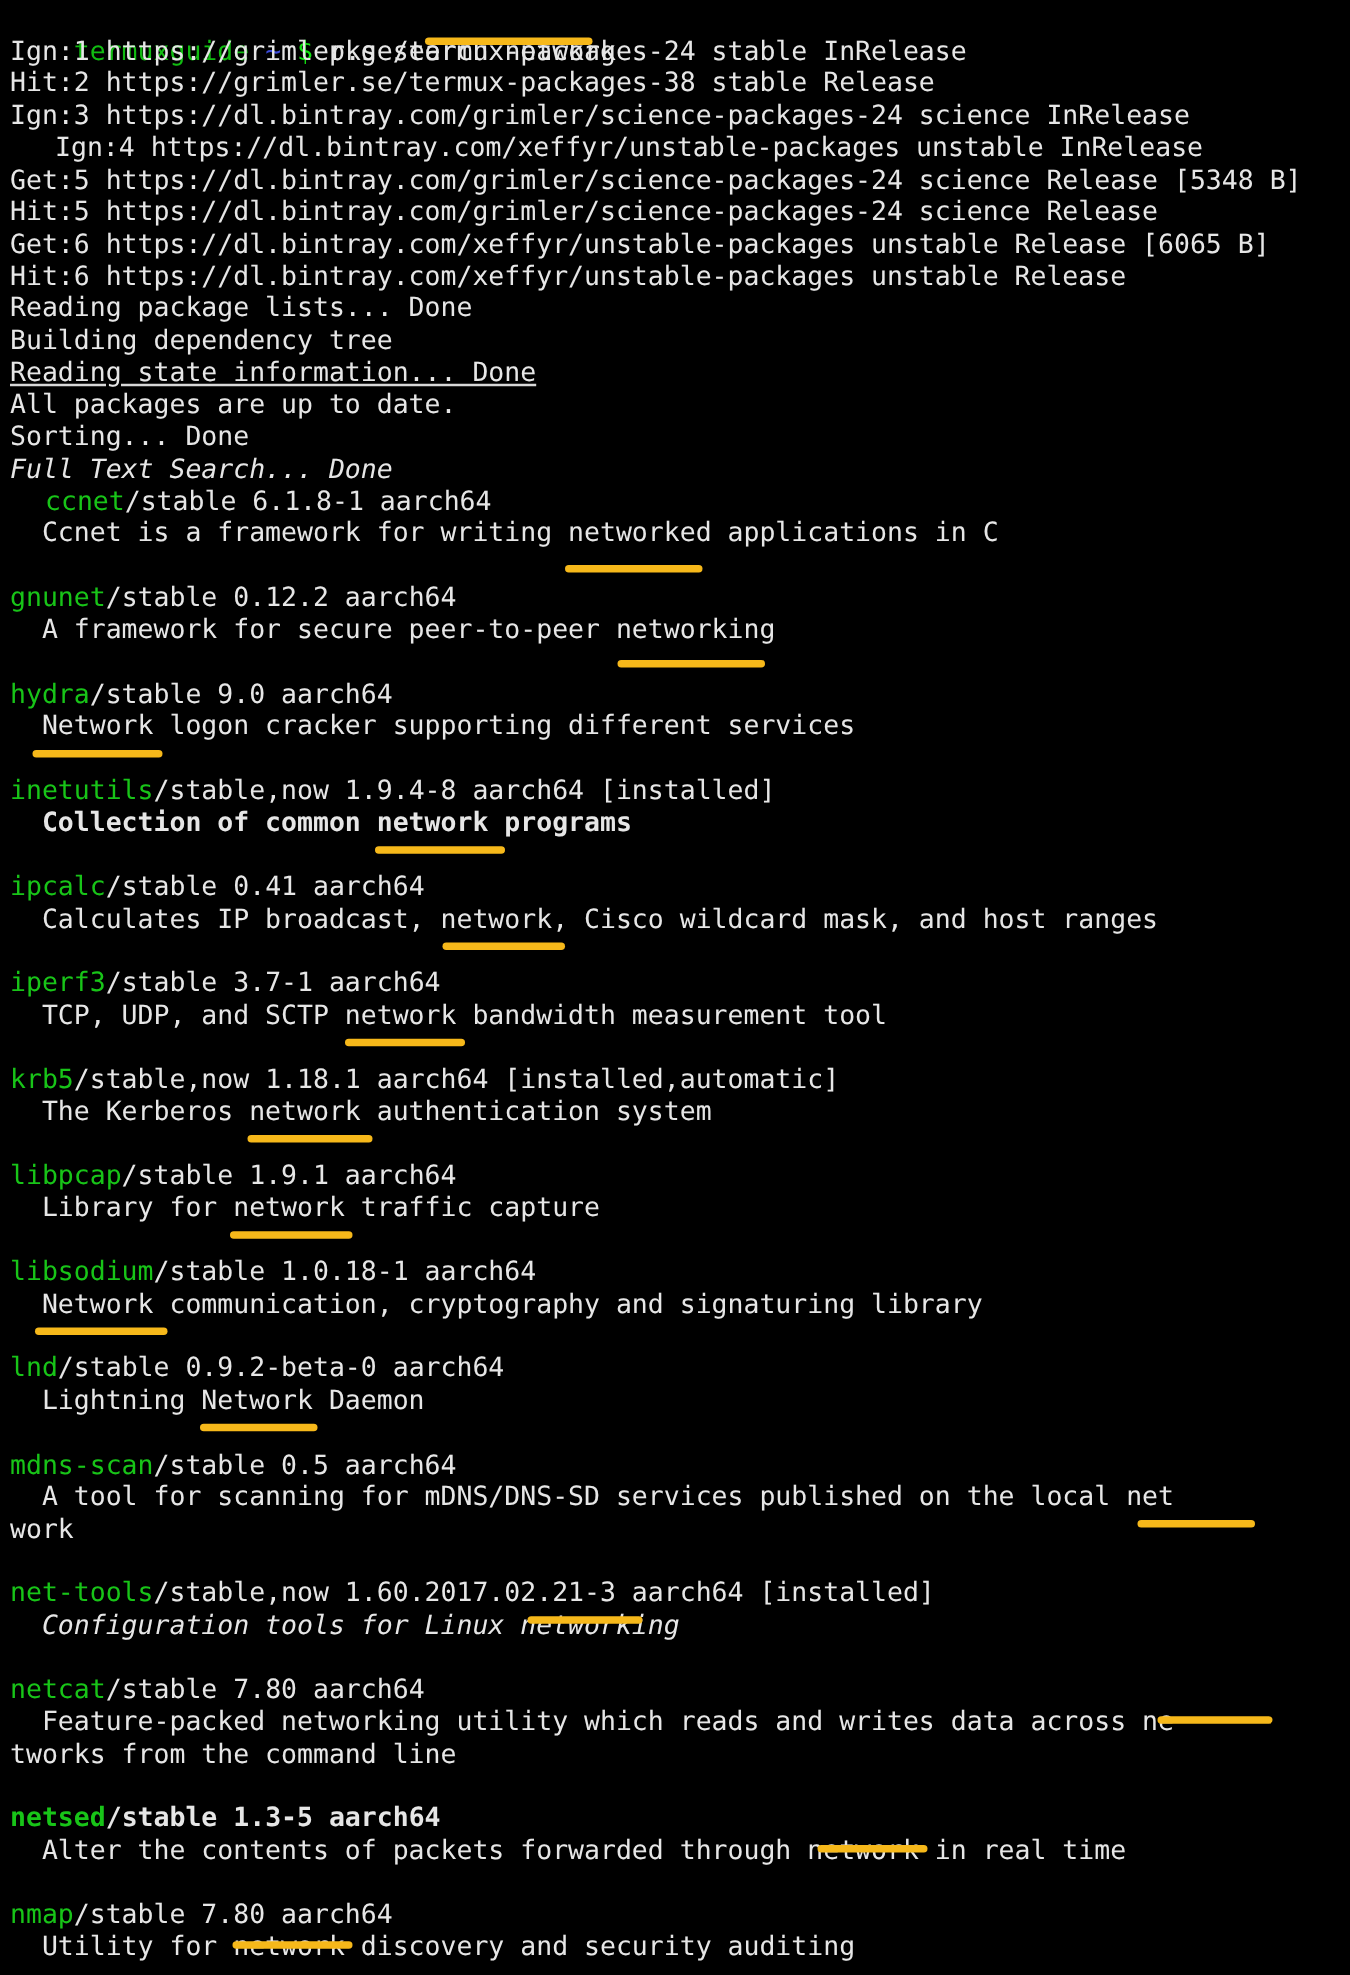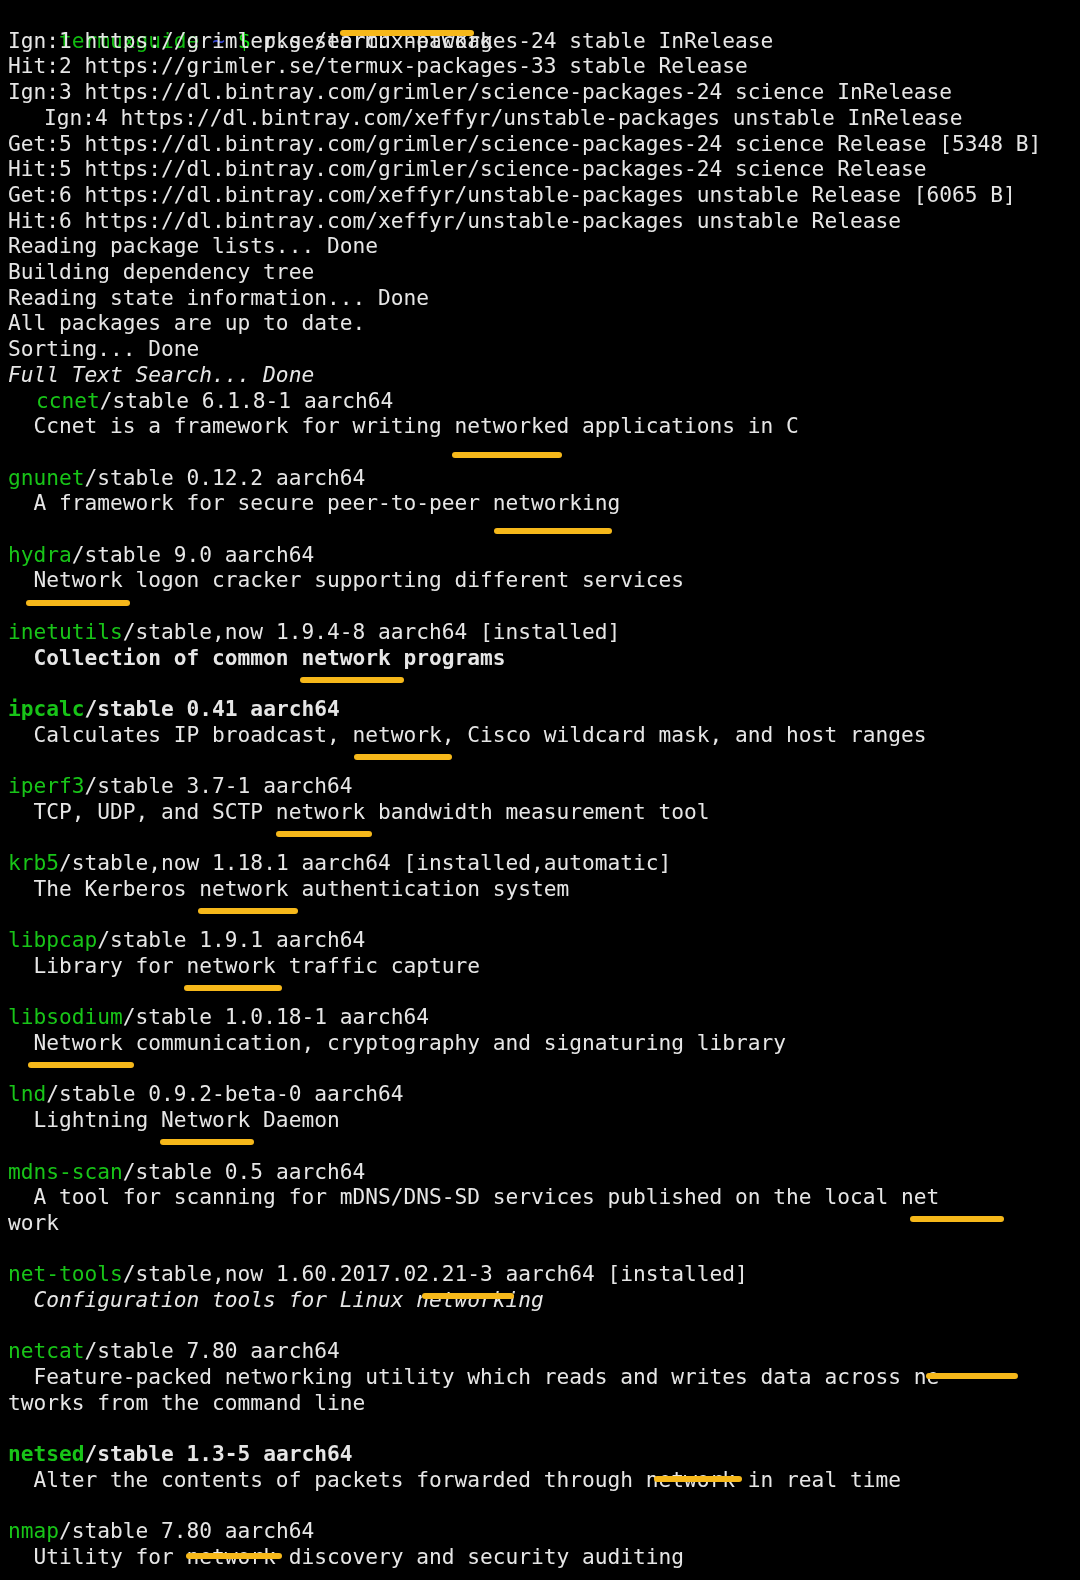--- a/index.html
+++ b/index.html
@@ -48,46 +48,46 @@
 <body>
 
 <div id="terminal">
 
   <div class="line" id="prompt-line" style="top:2px;">
     <span class="seg-pgreen">termuxguide</span><span class="seg-white"> </span><span class="seg-blue">~</span><span class="seg-white"> </span><span class="seg-dollar">$</span><span class="seg-white"> </span><span class="seg-white">pkg search network</span>
   </div>
 
   <div id="output-root">
       <div class="line" style="top: 27.7px;"><span class="seg-white">Ign:1 https://grimler.se/termux-packages-24 stable InRelease</span></div>
-      <div class="line" style="top: 53.4px;"><span class="seg-white">Hit:2 https://grimler.se/termux-packages-33 stable Release</span></div>
+      <div class="line" style="top: 53.4px;"><span class="seg-white">Hit:2 https://grimler.se/termux-packages-38 stable Release</span></div>
       <div class="line" style="top: 79.1px;"><span class="seg-white">Ign:3 https://dl.bintray.com/grimler/science-packages-24 science InRelease</span></div>
       <div class="line" style="top: 104.8px; margin-left: 36px;"><span class="seg-white">Ign:4 https://dl.bintray.com/xeffyr/unstable-packages unstable InRelease</span></div>
       <div class="line" style="top: 130.5px;"><span class="seg-white">Get:5 https://dl.bintray.com/grimler/science-packages-24 science Release [5348 B]</span></div>
       <div class="line" style="top: 156.2px;"><span class="seg-white">Hit:5 https://dl.bintray.com/grimler/science-packages-24 science Release</span></div>
       <div class="line" style="top: 181.9px;"><span class="seg-white">Get:6 https://dl.bintray.com/xeffyr/unstable-packages unstable Release [6065 B]</span></div>
       <div class="line" style="top: 207.6px;"><span class="seg-white">Hit:6 https://dl.bintray.com/xeffyr/unstable-packages unstable Release</span></div>
       <div class="line" style="top: 233.3px;"><span class="seg-white">Reading package lists... Done</span></div>
       <div class="line" style="top: 259px;"><span class="seg-white">Building dependency tree</span></div>
-      <div class="line" style="top: 284.7px;"><span class="seg-white">Reading state information... Done</span></div>
+      <div class="line" style="top: 284.7px; text-decoration: underline;"><span class="seg-white">Reading state information... Done</span></div>
       <div class="line" style="top: 310.4px;"><span class="seg-white">All packages are up to date.</span></div>
       <div class="line" style="top: 336.1px;"><span class="seg-white">Sorting... Done</span></div>
       <div class="line" style="top: 361.8px; font-style: italic;"><span class="seg-white">Full Text Search... Done</span></div>
       <div class="line" style="top: 387.5px; margin-left: 28px;"><span class="seg-green">ccnet</span><span class="seg-white">/stable 6.1.8-1 aarch64</span></div>
       <div class="line" style="top: 413.2px;"><span class="seg-white">  Ccnet is a framework for writing networked applications in C</span></div>
       <div class="line" style="top: 438.9px;"></div>
       <div class="line" style="top: 464.6px;"><span class="seg-green">gnunet</span><span class="seg-white">/stable 0.12.2 aarch64</span></div>
       <div class="line" style="top: 490.3px;"><span class="seg-white">  A framework for secure peer-to-peer networking</span></div>
       <div class="line" style="top: 516px;"></div>
       <div class="line" style="top: 541.7px;"><span class="seg-green">hydra</span><span class="seg-white">/stable 9.0 aarch64</span></div>
       <div class="line" style="top: 567.4px;"><span class="seg-white">  Network logon cracker supporting different services</span></div>
       <div class="line" style="top: 593.1px;"></div>
       <div class="line" style="top: 618.8px;"><span class="seg-green">inetutils</span><span class="seg-white">/stable,now 1.9.4-8 aarch64 [installed]</span></div>
       <div class="line" style="top: 644.5px; font-weight: bold;"><span class="seg-white">  Collection of common network programs</span></div>
       <div class="line" style="top: 670.2px;"></div>
-      <div class="line" style="top: 695.9px; font-weight: bold;"><span class="seg-green">ipcalc</span><span class="seg-white">/stable 0.41 aarch64</span></div>
+      <div class="line" style="top: 695.9px;"><span class="seg-green">ipcalc</span><span class="seg-white">/stable 0.41 aarch64</span></div>
       <div class="line" style="top: 721.6px;"><span class="seg-white">  Calculates IP broadcast, network, Cisco wildcard mask, and host ranges</span></div>
       <div class="line" style="top: 747.3px;"></div>
       <div class="line" style="top: 773px;"><span class="seg-green">iperf3</span><span class="seg-white">/stable 3.7-1 aarch64</span></div>
       <div class="line" style="top: 798.7px;"><span class="seg-white">  TCP, UDP, and SCTP network bandwidth measurement tool</span></div>
       <div class="line" style="top: 824.4px;"></div>
       <div class="line" style="top: 850.1px;"><span class="seg-green">krb5</span><span class="seg-white">/stable,now 1.18.1 aarch64 [installed,automatic]</span></div>
       <div class="line" style="top: 875.8px;"><span class="seg-white">  The Kerberos network authentication system</span></div>
       <div class="line" style="top: 901.5px;"></div>
       <div class="line" style="top: 927.2px;"><span class="seg-green">libpcap</span><span class="seg-white">/stable 1.9.1 aarch64</span></div>
       <div class="line" style="top: 952.9px;"><span class="seg-white">  Library for network traffic capture</span></div>

